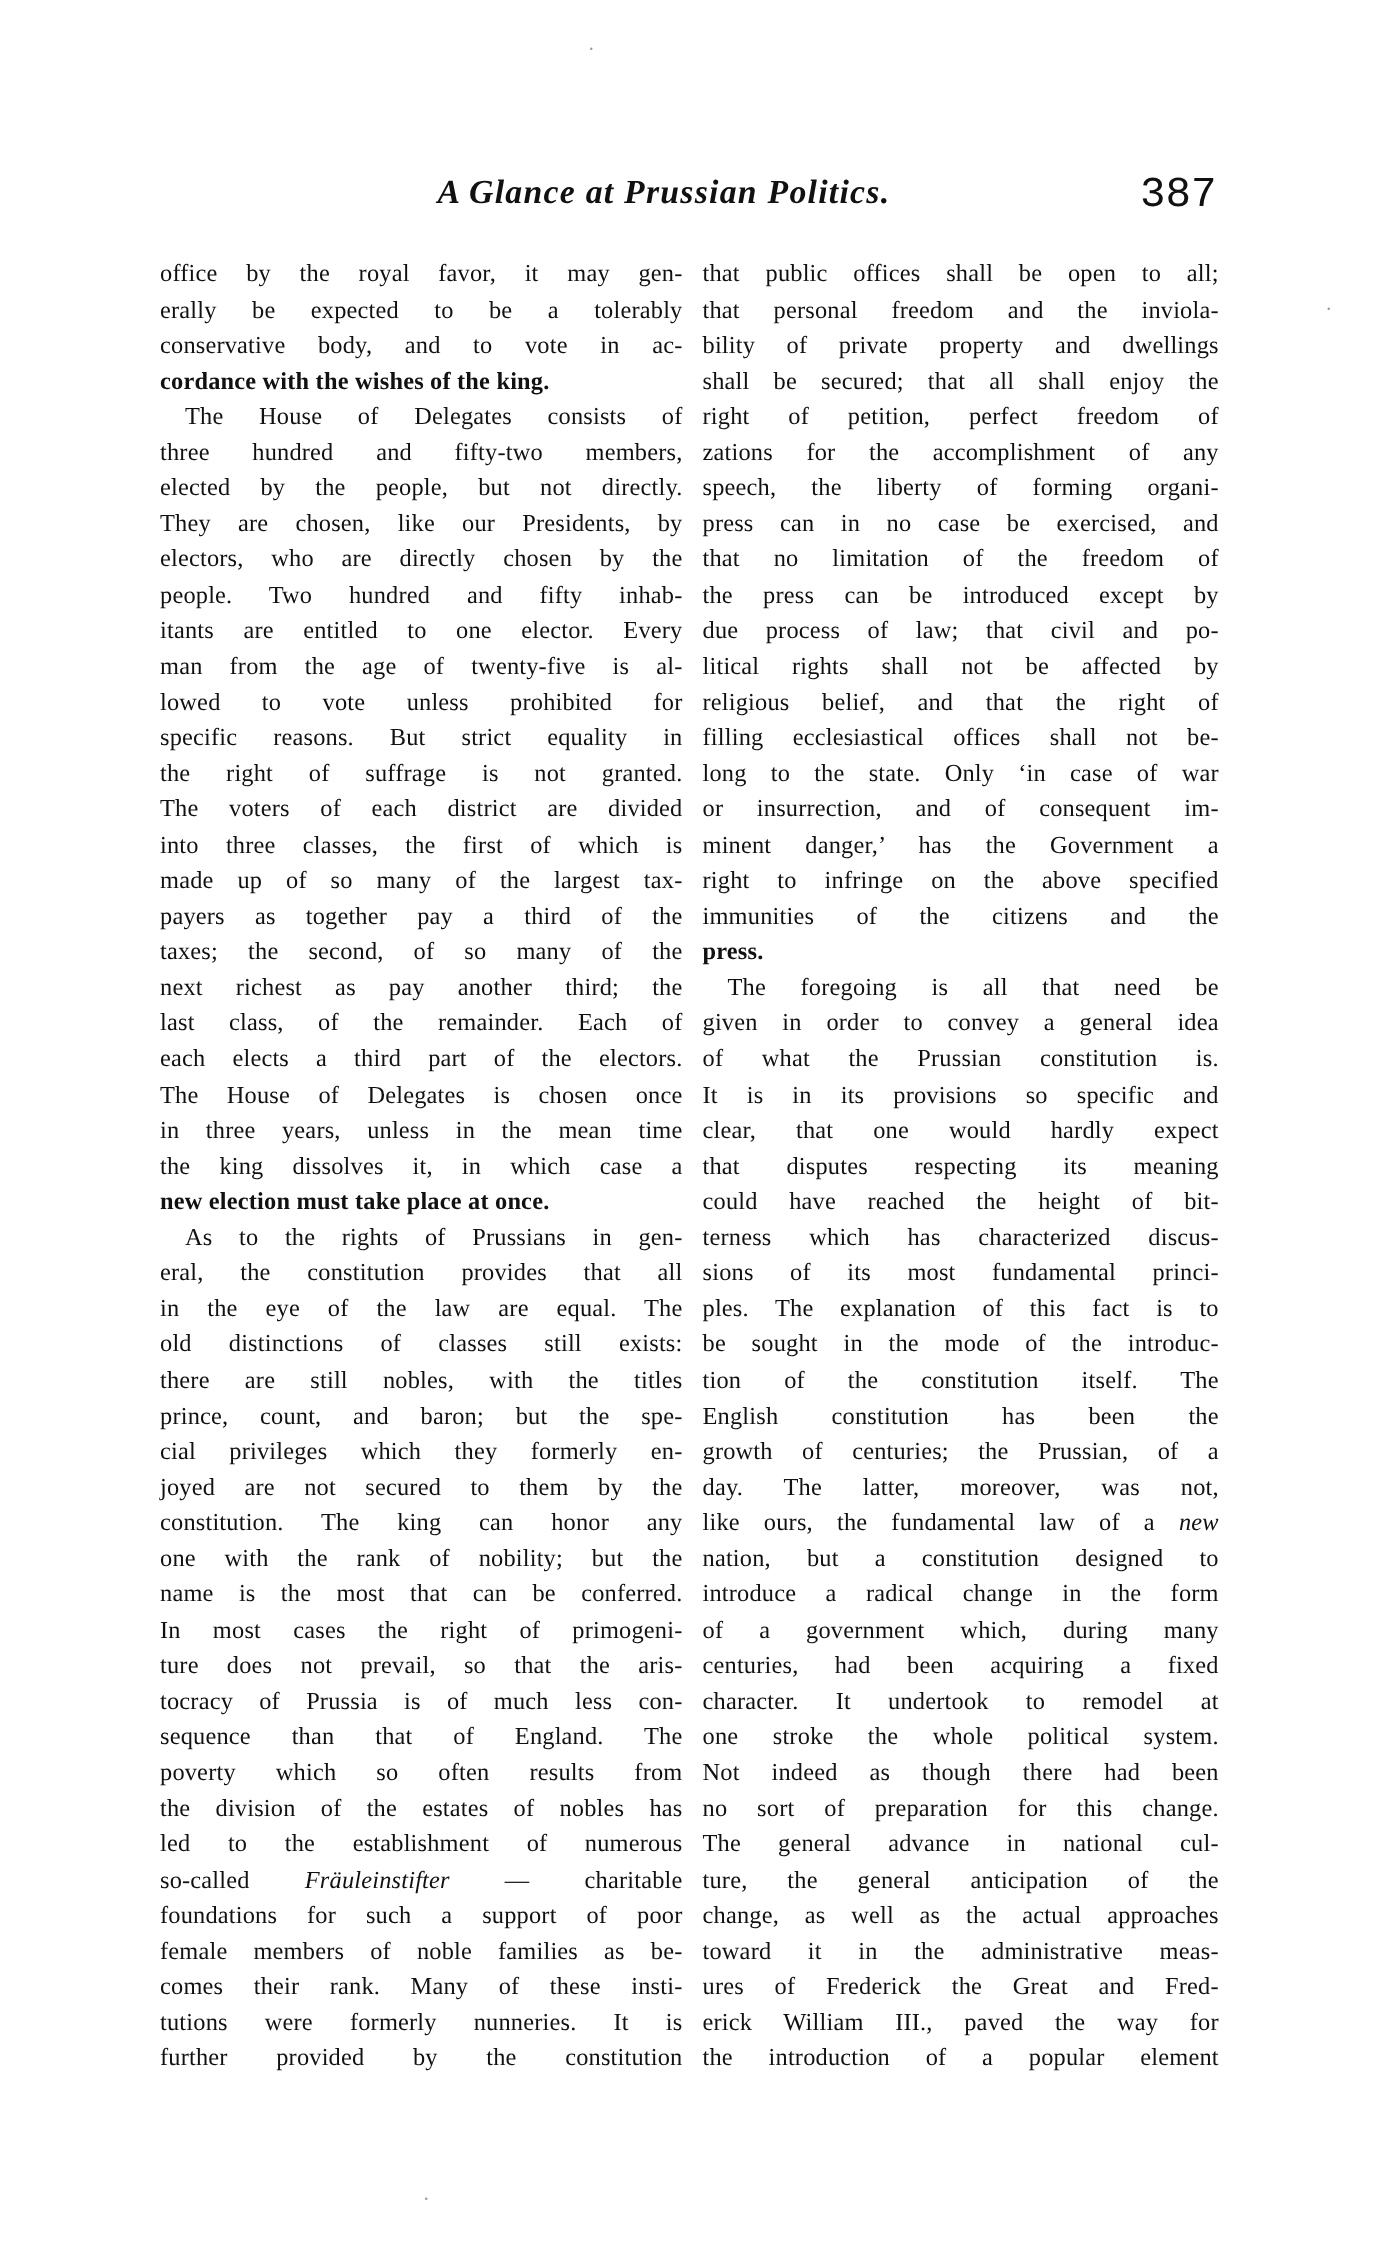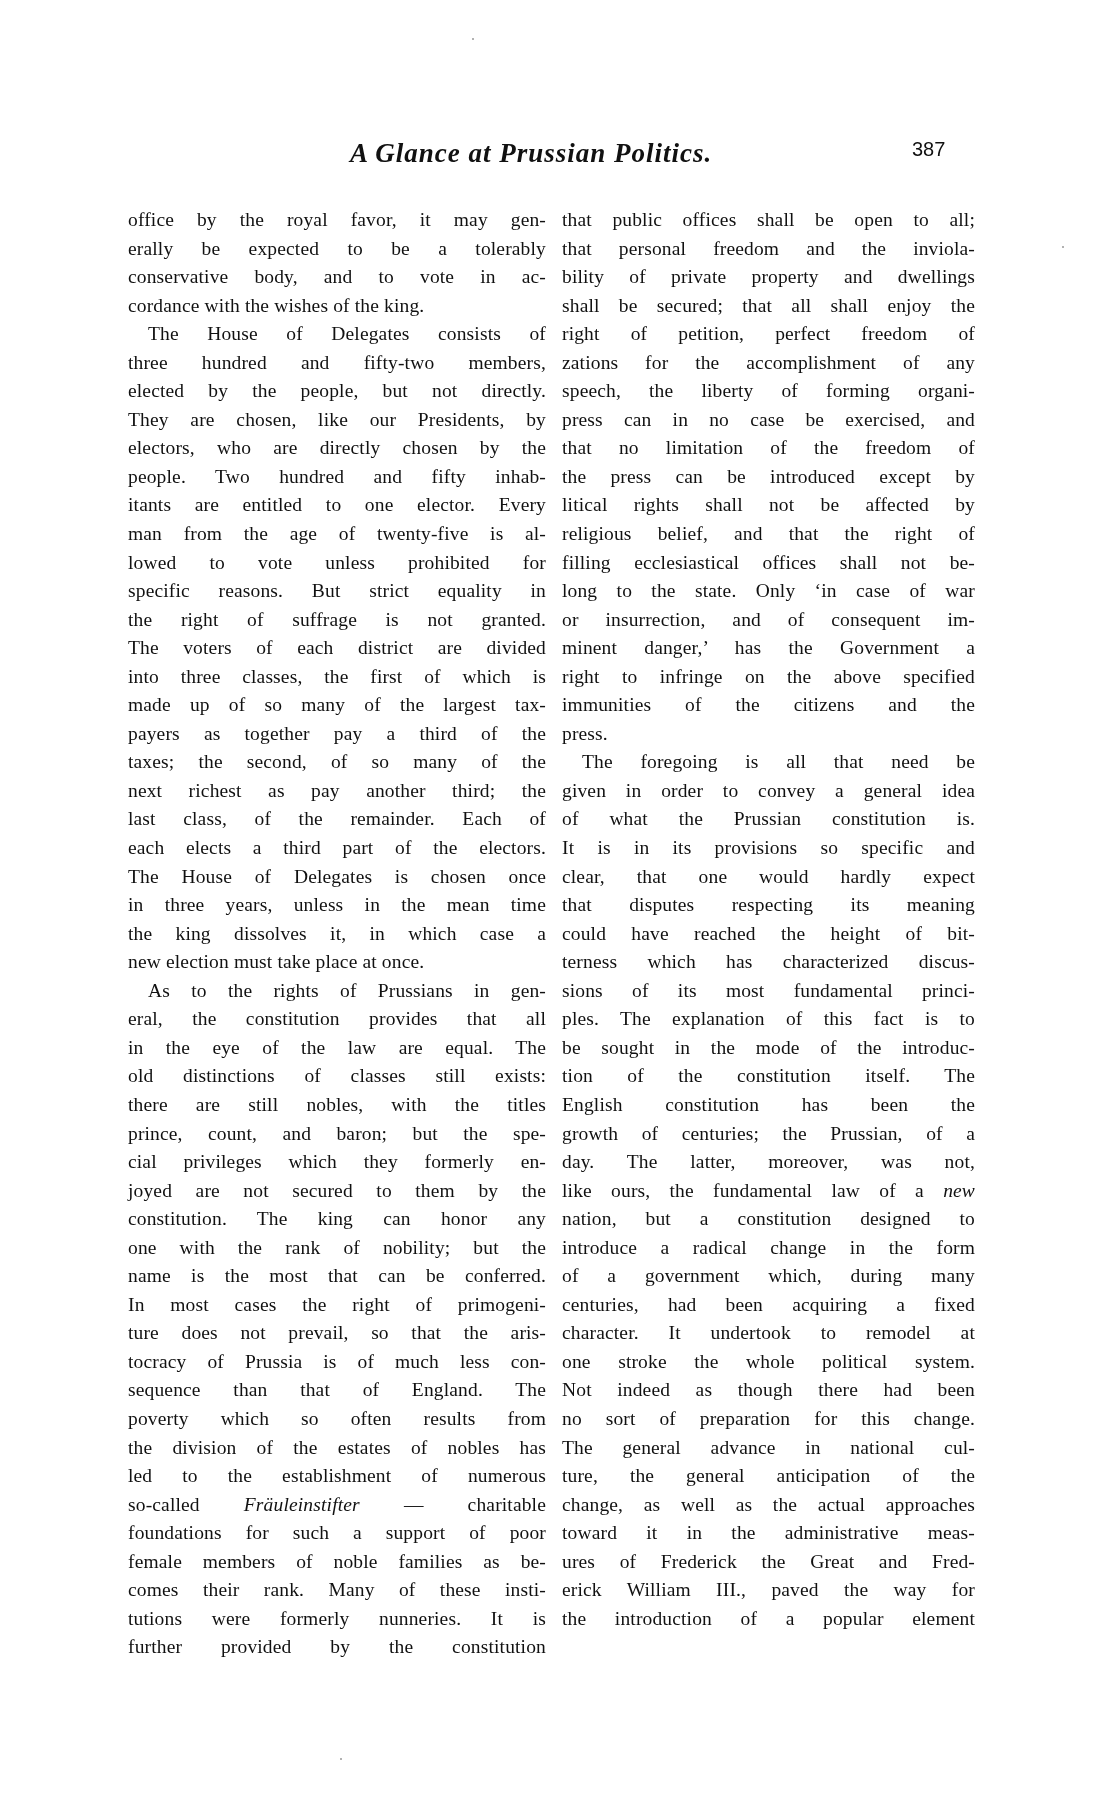--- a/index.html
+++ b/index.html
@@ -1,29 +1,29 @@
 <!DOCTYPE html>
 <html><head>
 <meta charset="utf-8">
 <style>
   html, body { margin:0; padding:0; background:#ffffff; }
   body { width:1120px; height:1800px; position:relative; overflow:hidden;
          font-family:"DejaVu Serif","Liberation Serif",serif; color:#111; }
   .header { position:absolute; top:138px; left:0; width:1120px; height:40px; }
   .running-title { position:absolute; left:350px; top:0; font-style:italic;
          font-size:27px; letter-spacing:1px; font-family:"Liberation Serif",serif;font-weight:bold; }
-  .page-number { position:absolute; left:912px; top:0; font-size:20px;
-         font-family:Liberation Sans, sans-serif; }
+  .page-number { position:absolute; left:912px; top:0; font-size:34px;
+         font-family:Liberation Mono, monospace; }
   .col { position:absolute; top:206px; }
   .col-left { left:128px; width:418px; }
   .col-right { left:562px; width:413px; }
   .line { height:28.55px; line-height:28.55px; font-size:19.5px;
           text-align:justify; text-align-last:justify; white-space:nowrap;
           font-family:"Liberation Serif",serif; letter-spacing:0.15px; }
-  .line.last { text-align-last:left; }
+  .line.last { text-align-last:left;font-weight:bold; }
   .line.indent { padding-left:20px; }
   .line span.it { font-style:italic; }
   .speck { position:absolute; width:2px; height:2px; background:#999; border-radius:1px; }
 </style>
 </head>
 <body>
 
 <div class="header">
   <div class="running-title">A Glance at Prussian Politics.</div>
   <div class="page-number">387</div>
@@ -86,20 +86,21 @@
     <div class="line">that public offices shall be open to all;</div>
     <div class="line">that personal freedom and the inviola-</div>
     <div class="line">bility of private property and dwellings</div>
     <div class="line">shall be secured; that all shall enjoy the</div>
     <div class="line">right of petition, perfect freedom of</div>
     <div class="line">zations for the accomplishment of any</div>
     <div class="line">speech, the liberty of forming organi-</div>
     <div class="line">press can in no case be exercised, and</div>
     <div class="line">that no limitation of the freedom of</div>
     <div class="line">the press can be introduced except by</div>
+    <div class="line">due process of law; that civil and po-</div>
     <div class="line">litical rights shall not be affected by</div>
     <div class="line">religious belief, and that the right of</div>
     <div class="line">filling ecclesiastical offices shall not be-</div>
     <div class="line">long to the state.  Only ‘in case of war</div>
     <div class="line">or insurrection, and of consequent im-</div>
     <div class="line">minent danger,’ has the Government a</div>
     <div class="line">right to infringe on the above specified</div>
     <div class="line">immunities of the citizens and the</div>
     <div class="line last">press.</div>
     <div class="line indent">The foregoing is all that need be</div>

